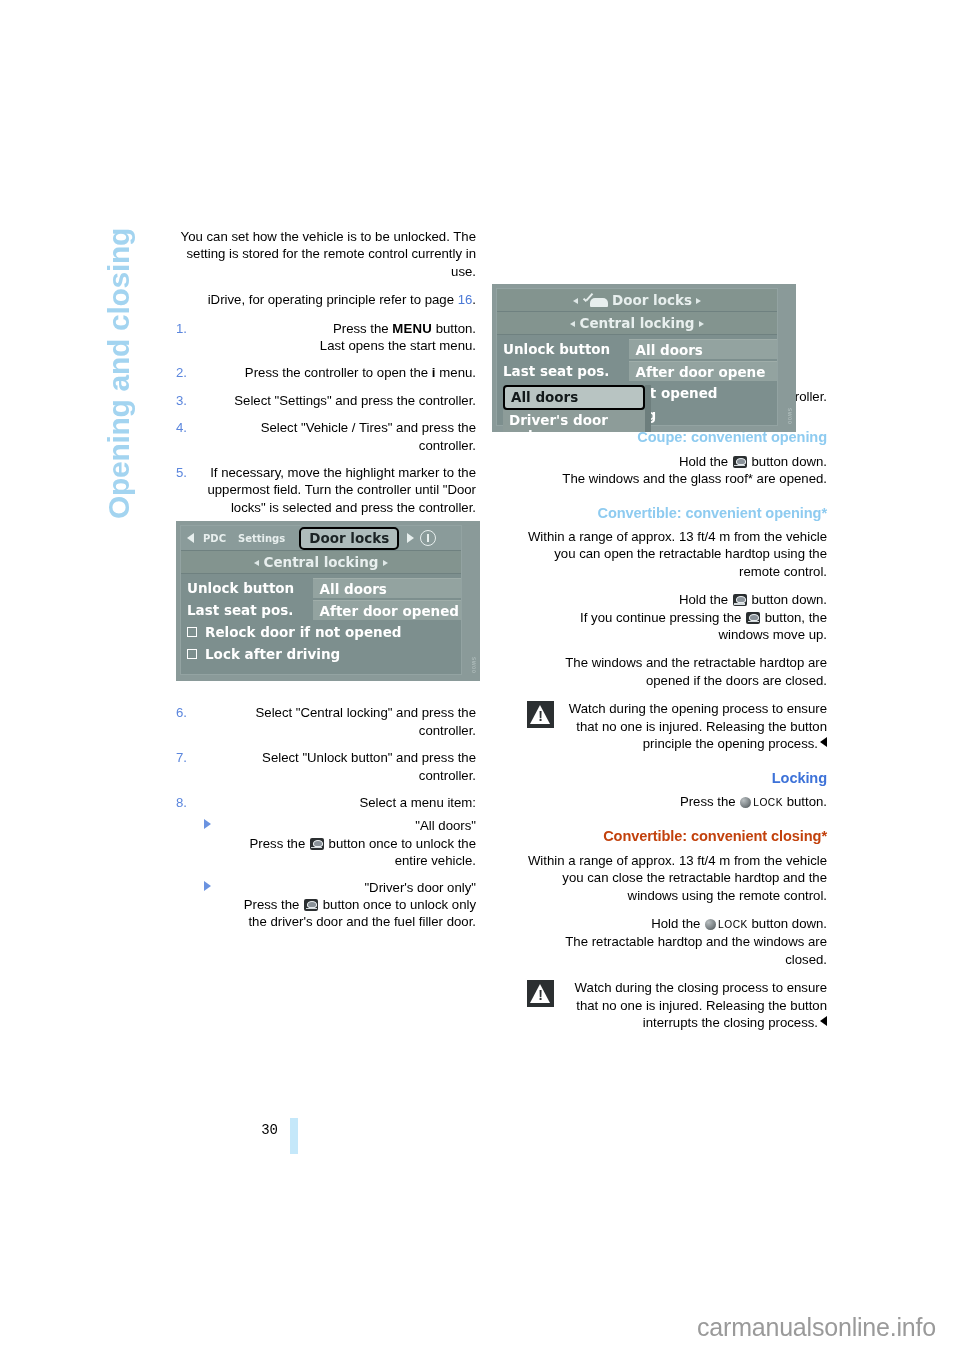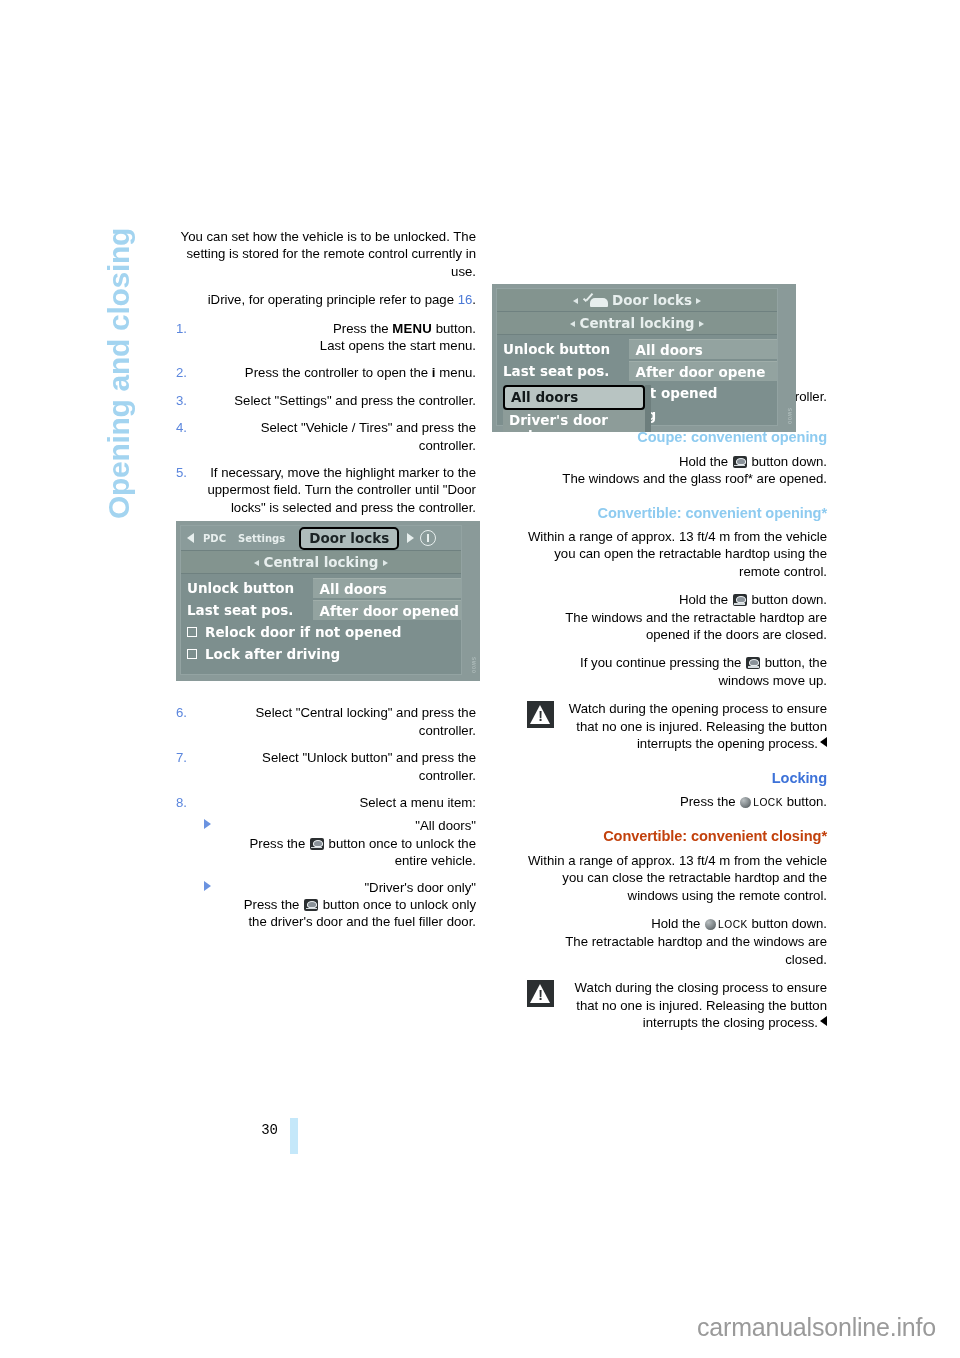--- a/index.html
+++ b/index.html
@@ -483,25 +483,25 @@
     </li>
   </ol>
 
   <h3 class="section first" style="color: rgb(142, 203, 240);">Coupe: convenient opening</h3>
   <p class="tight"><span>Hold the </span><span class="ico ico-unlock"></span><span> button down.</span></p>
   <p>The windows and the glass roof* are opened.</p>
 
   <h3 class="section" style="color: rgb(142, 203, 240);">Convertible: convenient opening*</h3>
   <p>Within a range of approx. 13 ft/4 m from the vehicle you can open the retractable hardtop using the remote control.</p>
   <p class="tight"><span>Hold the </span><span class="ico ico-unlock"></span><span> button down.</span></p>
+  <p><span>If you continue pressing the </span><span class="ico ico-unlock"></span><span> button, the windows move up.</span></p>
   <p>The windows and the retractable hardtop are opened if the doors are closed.</p>
-  <p><span>If you continue pressing the </span><span class="ico ico-unlock"></span><span> button, the windows move up.</span></p>
   <div class="warn-para">
     <span class="warn-box"></span>
-    <span>Watch during the opening process to ensure that no one is injured. Releasing the button interrupts the opening process.</span><span class="endmark"></span>
+    <span>Watch during the opening process to ensure that no one is injured. Releasing the button principle the opening process.</span><span class="endmark"></span>
   </div>
 
   <h3 class="section strong" style="color: rgb(61, 114, 216);">Locking</h3>
   <p><span>Press the </span><span class="ico ico-lockdot"></span><span class="lock-word">LOCK</span><span> button.</span></p>
 
   <h3 class="section" style="color: #c2410c;">Convertible: convenient closing*</h3>
   <p>Within a range of approx. 13 ft/4 m from the vehicle you can close the retractable hardtop and the windows using the remote control.</p>
   <p class="tight"><span>Hold the </span><span class="ico ico-lockdot"></span><span class="lock-word">LOCK</span><span> button down.</span></p>
   <p>The retractable hardtop and the windows are closed.</p>
   <div class="warn-para">

